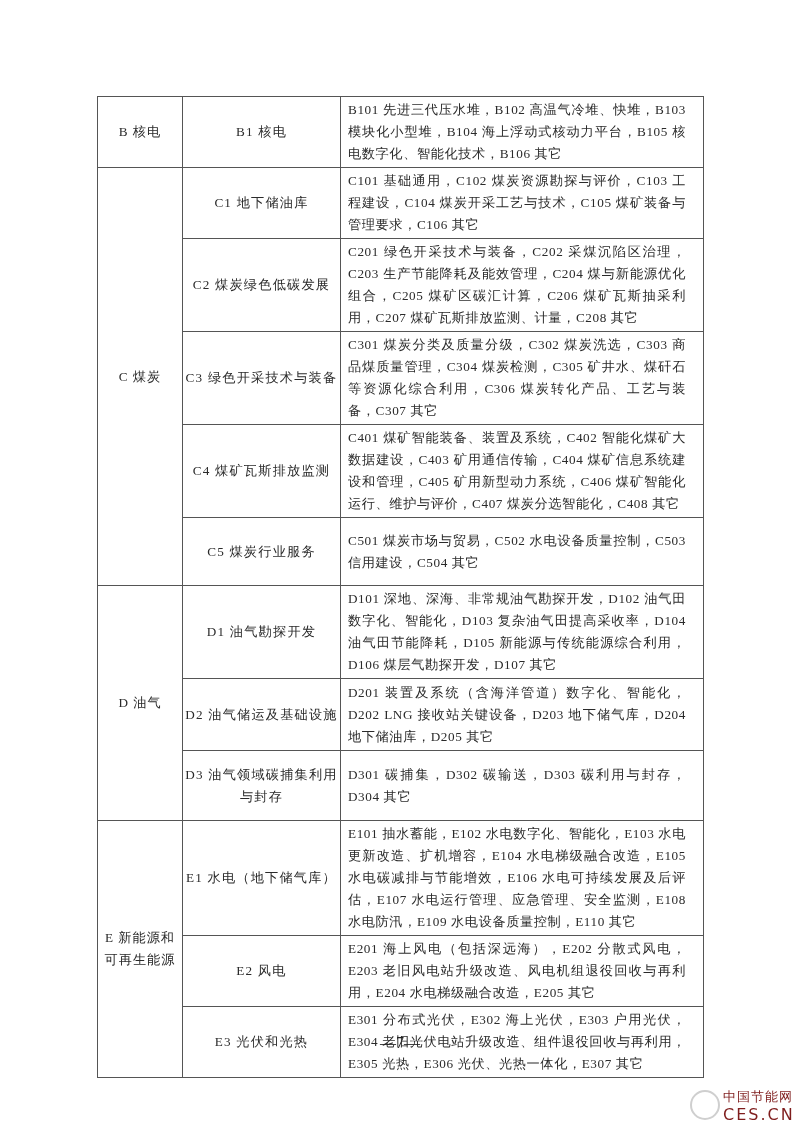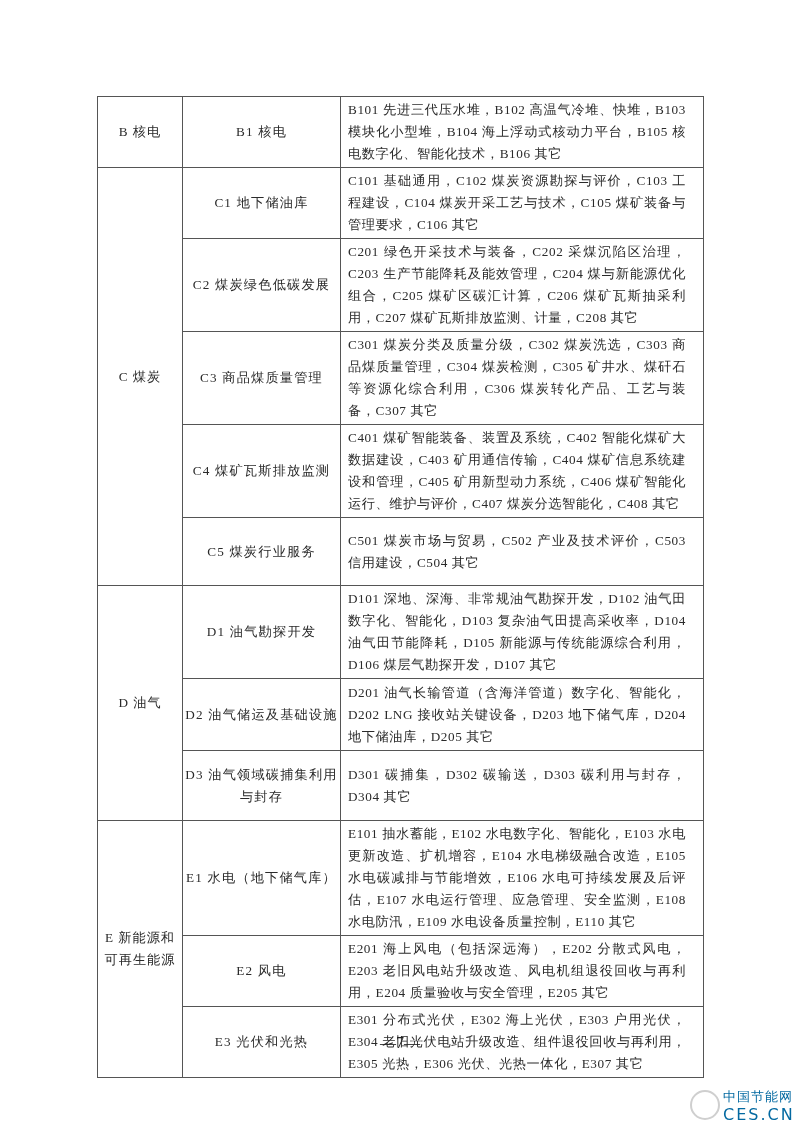--- a/index.html
+++ b/index.html
@@ -21,21 +21,21 @@
   .doc-table col.c3 { width: 363px; }
   td.cat { text-align: center; padding: 12px 6px; letter-spacing: 1px; }
   td.sub { text-align: center; padding: 0 0; letter-spacing: 1.2px; }
   td.items { padding: 2px 17px 2px 7px; text-align: justify; letter-spacing: 0.6px; }
   .page-num {
     position: absolute; left: 0; width: 800px; top: 1034px;
     text-align: center; font-size: 16px; color: #222;
   }
   .watermark {
     position: absolute; left: 690px; top: 1087px; width: 110px; height: 36px;
-    color: #0369a1; font-family: "DejaVu Sans", sans-serif;
+    color: #7f1d1d; font-family: "DejaVu Sans", sans-serif;
   }
   .wm-logo {
     position: absolute; left: 0; top: 3px; width: 30px; height: 30px;
     border: 2px solid #cfcfcf; border-radius: 50%; box-sizing: border-box;
   }
   .wm-cn { position: absolute; left: 33px; top: 1px; font-size: 13px; letter-spacing: 1px; }
   .wm-en { position: absolute; left: 33px; top: 18px; font-size: 16px; letter-spacing: 2px; }
 </style>
 </head>
 <body>
@@ -55,52 +55,52 @@
     <tr style="height:69px">
       <td class="cat" rowspan="5">C 煤炭</td>
       <td class="sub">C1 地下储油库</td>
       <td class="items">C101 基础通用，C102 煤炭资源勘探与评价，C103 工程建设，C104 煤炭开采工艺与技术，C105 煤矿装备与管理要求，C106 其它</td>
     </tr>
     <tr style="height:83px">
       <td class="sub">C2 煤炭绿色低碳发展</td>
       <td class="items">C201 绿色开采技术与装备，C202 采煤沉陷区治理，C203 生产节能降耗及能效管理，C204 煤与新能源优化组合，C205 煤矿区碳汇计算，C206 煤矿瓦斯抽采利用，C207 煤矿瓦斯排放监测、计量，C208 其它</td>
     </tr>
     <tr style="height:85px">
-      <td class="sub">C3 商品煤质量管理</td>
+      <td class="sub">C3 绿色开采技术与装备</td>
       <td class="items">C301 煤炭分类及质量分级，C302 煤炭洗选，C303 商品煤质量管理，C304 煤炭检测，C305 矿井水、煤矸石等资源化综合利用，C306 煤炭转化产品、工艺与装备，C307 其它</td>
     </tr>
     <tr style="height:85px">
       <td class="sub">C4 煤矿瓦斯排放监测</td>
       <td class="items">C401 煤矿智能装备、装置及系统，C402 智能化煤矿大数据建设，C403 矿用通信传输，C404 煤矿信息系统建设和管理，C405 矿用新型动力系统，C406 煤矿智能化运行、维护与评价，C407 煤炭分选智能化，C408 其它</td>
     </tr>
     <tr style="height:68px">
       <td class="sub">C5 煤炭行业服务</td>
-      <td class="items">C501 煤炭市场与贸易，C502 产业及技术评价，C503 信用建设，C504 其它</td>
+      <td class="items">C501 煤炭市场与贸易，C502 水电设备质量控制，C503 信用建设，C504 其它</td>
     </tr>
     <tr style="height:84px">
       <td class="cat" rowspan="3">D 油气</td>
       <td class="sub">D1 油气勘探开发</td>
       <td class="items">D101 深地、深海、非常规油气勘探开发，D102 油气田数字化、智能化，D103 复杂油气田提高采收率，D104 油气田节能降耗，D105 新能源与传统能源综合利用，D106 煤层气勘探开发，D107 其它</td>
     </tr>
     <tr style="height:72px">
       <td class="sub">D2 油气储运及基础设施</td>
-      <td class="items">D201 油气长输管道（含海洋管道）数字化、智能化，D202 LNG 接收站关键设备，D203 地下储气库，D204 地下储油库，D205 其它</td>
+      <td class="items">D201 装置及系统（含海洋管道）数字化、智能化，D202 LNG 接收站关键设备，D203 地下储气库，D204 地下储油库，D205 其它</td>
     </tr>
     <tr style="height:70px">
       <td class="sub">D3 油气领域碳捕集利用与封存</td>
       <td class="items">D301 碳捕集，D302 碳输送，D303 碳利用与封存，D304 其它</td>
     </tr>
     <tr style="height:103px">
       <td class="cat" rowspan="3">E 新能源和可再生能源</td>
       <td class="sub">E1 水电（地下储气库）</td>
       <td class="items">E101 抽水蓄能，E102 水电数字化、智能化，E103 水电更新改造、扩机增容，E104 水电梯级融合改造，E105 水电碳减排与节能增效，E106 水电可持续发展及后评估，E107 水电运行管理、应急管理、安全监测，E108 水电防汛，E109 水电设备质量控制，E110 其它</td>
     </tr>
     <tr style="height:70px">
       <td class="sub">E2 风电</td>
-      <td class="items">E201 海上风电（包括深远海），E202 分散式风电，E203 老旧风电站升级改造、风电机组退役回收与再利用，E204 质量验收与安全管理，E205 其它</td>
+      <td class="items">E201 海上风电（包括深远海），E202 分散式风电，E203 老旧风电站升级改造、风电机组退役回收与再利用，E204 水电梯级融合改造，E205 其它</td>
     </tr>
     <tr style="height:69px">
       <td class="sub">E3 光伏和光热</td>
       <td class="items">E301 分布式光伏，E302 海上光伏，E303 户用光伏，E304 老旧光伏电站升级改造、组件退役回收与再利用，E305 光热，E306 光伏、光热一体化，E307 其它</td>
     </tr>
   </tbody>
 </table>
 
 <div class="page-num">—7—</div>
 

